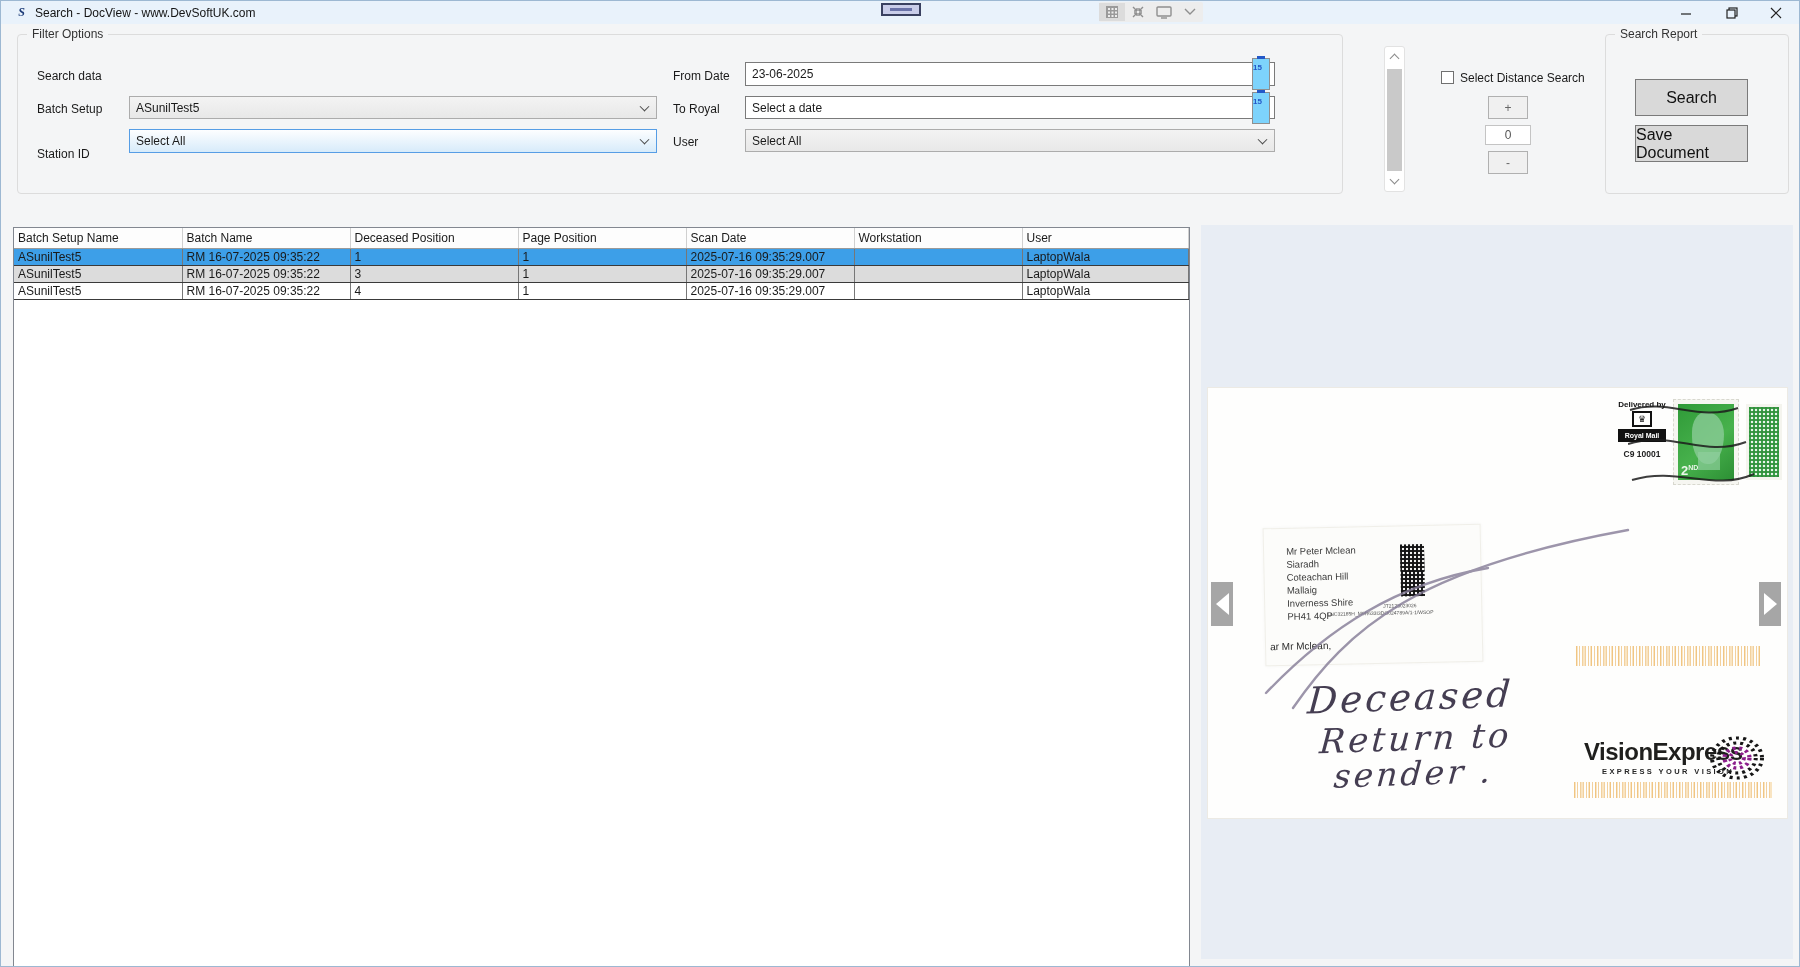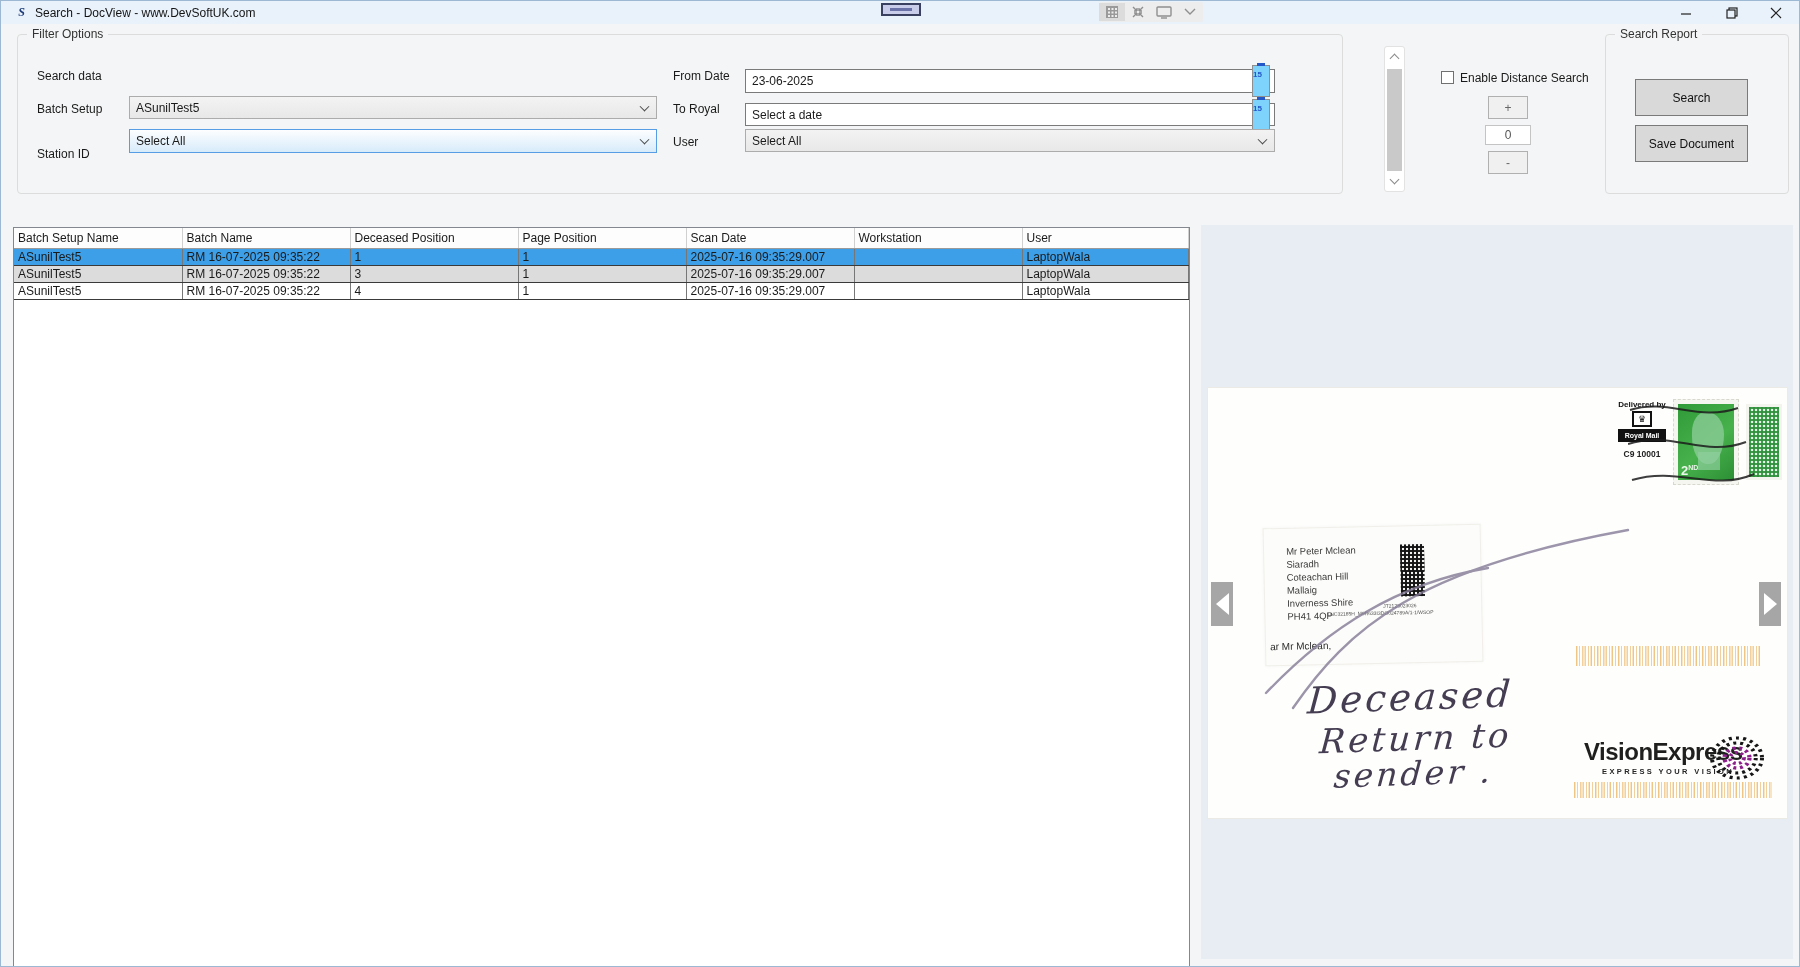--- a/index.html
+++ b/index.html
@@ -21,36 +21,36 @@
 
   
   .groupbox { position:absolute; border:1px solid #dcdcdc; border-radius:4px; }
   .groupbox > .gb-label { position:absolute; top:-8px; left:9px; background:#f4f5f6; padding:0 5px; font-size:12px; color:#333; white-space:nowrap; }
 
   .field-label { position:absolute; font-size:12px; color:#1a1a1a; white-space:nowrap; }
   .txt-input { position:absolute; background:#fff; border:1px solid #7a7a7a; font-size:12px; padding:0 6px; display:flex; align-items:center; }
   .combo { position:absolute; background:linear-gradient(#f3f3f3,#e8e8e8); border:1px solid #acacac; font-size:12px; padding:0 6px; display:flex; align-items:center; }
   .combo.focused { background:linear-gradient(#fdfeff,#d7ebfa); border:1px solid #569de5; }
   .combo .chev { position:absolute; right:8px; top:50%; width:7px; height:7px; border-right:1.5px solid #4a4a4a; border-bottom:1.5px solid #4a4a4a; transform:translateY(-70%) rotate(45deg); }
-  .datefield { position:absolute; background:#fff; border:1px solid #7a7a7a; font-size:12px; padding:4px 6px; display:flex; align-items:center;margin-top:7px; }
+  .datefield { position:absolute; background:#fff; border:1px solid #7a7a7a; font-size:12px; padding:4px 6px; display:flex; align-items:center; }
   .cal-icon { position:absolute; right:4px; top:50%; transform:translateY(-50%); width:18px; height:32px; border:1px solid #8f8f8f; background:#7dd3fc; font:bold 8px "Liberation Sans",sans-serif; color:#2458c8; line-height:18px; }
   .cal-icon::before { content:""; position:absolute; left:4px; right:4px; top:-3px; height:3px; background:#2458c8; }
 
   
   .v-scroll { position:absolute; left:1383px; top:45px; width:21px; height:146px; background:#fff; border:1px solid #e2e2e2; border-radius:3px; }
   .v-scroll .thumb { position:absolute; left:2px; right:2px; top:22px; height:102px; background:#c9c9c9; }
   .scroll-chev { position:absolute; left:6px; width:7px; height:7px; border-right:1.5px solid #8a8a8a; border-bottom:1.5px solid #8a8a8a; }
   .scroll-chev.up { top:8px; transform:rotate(-135deg); }
   .scroll-chev.down { bottom:8px; transform:rotate(45deg); }
 
   
   .checkbox { position:absolute; width:13px; height:13px; background:#fff; border:1px solid #707070; }
   .small-btn { position:absolute; width:40px; height:23px; background:#f0f0f0; border:1px solid #b0b0b0; font-size:12px; color:#666; display:flex; align-items:center; justify-content:center; }
   .zero-box { position:absolute; width:46px; height:20px; background:#fff; border:1px solid #c4c4c4; font-size:12px; color:#555; display:flex; align-items:center; justify-content:center; }
-  .big-btn { position:absolute; width:113px; height:37px; background:#d9d9d9; border:1px solid #7a7a7a; font-size:12px; color:#111; display:flex; align-items:center; justify-content:center; }
+  .big-btn { position:absolute; width:113px; height:37px; background:#d9d9d9; border:1px solid #7a7a7a; font-size:16px; color:#111; display:flex; align-items:center; justify-content:center; }
 
   
   .grid-wrap { position:absolute; left:12px; top:226px; width:1177px; height:884px; background:#fff; border:1px solid #828790; }
   table.grid { border-collapse:collapse; table-layout:fixed; width:100%; font-size:12px; }
   table.grid col { width:168px; }
   table.grid th { height:20px; font-weight:normal; text-align:left; padding:0 4px; border-right:1px solid #d0d0d0; border-bottom:1px solid #9a9a9a; background:#fdfdfd; white-space:nowrap; overflow:hidden; }
   table.grid td { height:17px; padding:0 4px; border-right:1px solid #777; border-bottom:1px solid #3a3a3a; white-space:nowrap; overflow:hidden; }
   tr.sel td { background:#3d9fe8; border-top:1px solid #1a1a1a; }
   tr.alt td { background:#dcdcdc; }
 
@@ -213,21 +213,21 @@
     <span class="chev"></span>
   </div>
 
   <div class="v-scroll">
     <span class="scroll-chev up"></span>
     <div class="thumb"></div>
     <span class="scroll-chev down"></span>
   </div>
 
   <div class="checkbox" style="left:1440px;top:70px;"></div>
-  <div class="field-label" style="left:1459px;top:70px;">Enable Distance Search</div>
+  <div class="field-label" style="left:1459px;top:70px;">Select Distance Search</div>
   <div class="small-btn" style="left:1487px;top:95px;">+</div>
   <div class="zero-box" style="left:1484px;top:124px;">0</div>
   <div class="small-btn" style="left:1487px;top:150px;">-</div>
 
   <div class="groupbox" style="left:1604px;top:33px;width:184px;height:160px;">
     <span class="gb-label">Search Report</span>
   </div>
   <div class="big-btn" style="left:1634px;top:78px;">Search</div>
   <div class="big-btn" style="left:1634px;top:124px;">Save Document</div>
 

